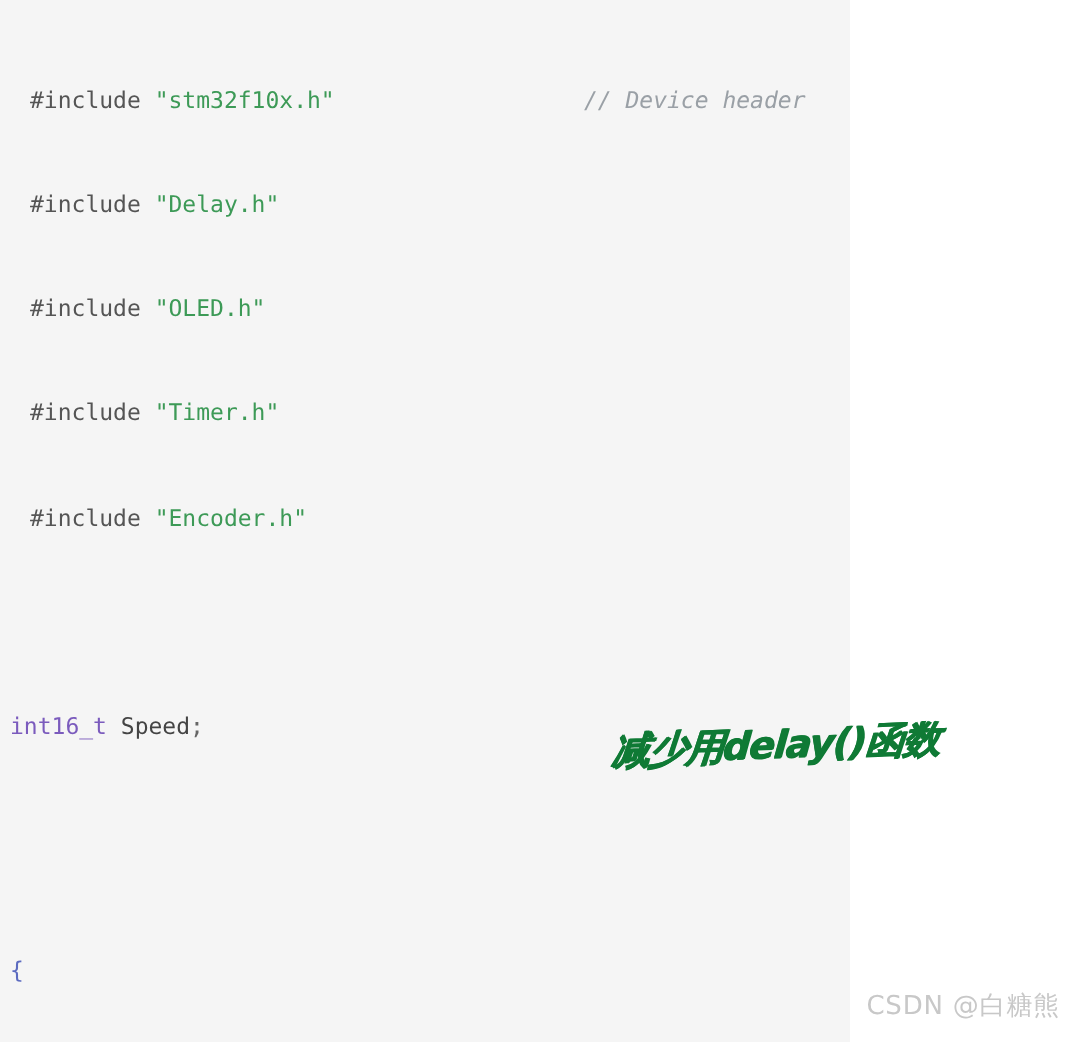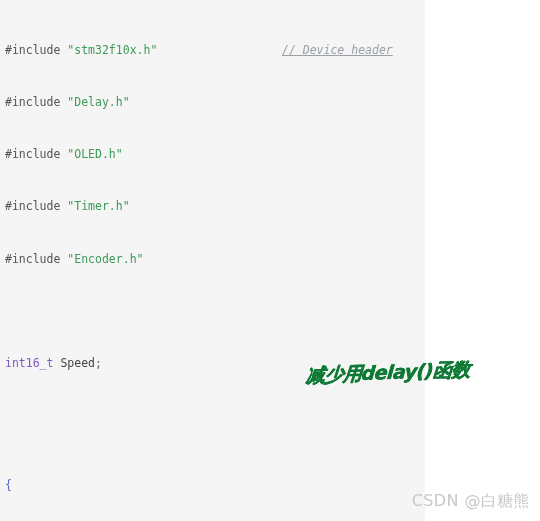--- a/index.html
+++ b/index.html
@@ -40,28 +40,28 @@
     letter-spacing: 0px;
   }
 
   .line {
     height: 17.4px;
     white-space: pre;
     position: relative;
   }
 
   
-  .pre    { color: #555555; }              
+  .pre    { color: #555555; margin-left: 10px; }              
   .str    { color: #3d9a57; }              
   .kw     { color: #7b5bbd; margin-top: 27px; }  
   .fndef  { color: #333333; font-weight: bold; }              
   .punc   { color: #5c6bc0; }              
   .id     { color: #444444; margin-top: 36px; }              
   .op     { color: #666666; }
-  .cmt    { color: #9aa0a6; font-style: italic; text-decoration: underline; }
+  .cmt    { color: #9aa0a6; font-style: italic; }
 
   
   #handwriting {
     position: absolute;
     left: 306px;
     top: 363px;
     font-family: "DejaVu Sans", "Liberation Sans", sans-serif;
     font-size: 19px;
     font-weight: bold;
     font-style: italic;
@@ -72,21 +72,21 @@
     letter-spacing: -0.5px;
     text-shadow: 0.6px 0 0 #0f7a35, 0 0.4px 0 #0f7a35;
   }
 
   
   #watermark {
     position: absolute;
     right: 10px;
     bottom: 9px;
     font-family: "DejaVu Sans", "Liberation Sans", sans-serif;
-    font-size: 16px;
+    font-size: 13px;
     color: #c8c8c8;
     white-space: nowrap;
     letter-spacing: 0.4px;
   }
 </style>
 </head>
 <body>
 
 <div id="code-panel"></div>
 

